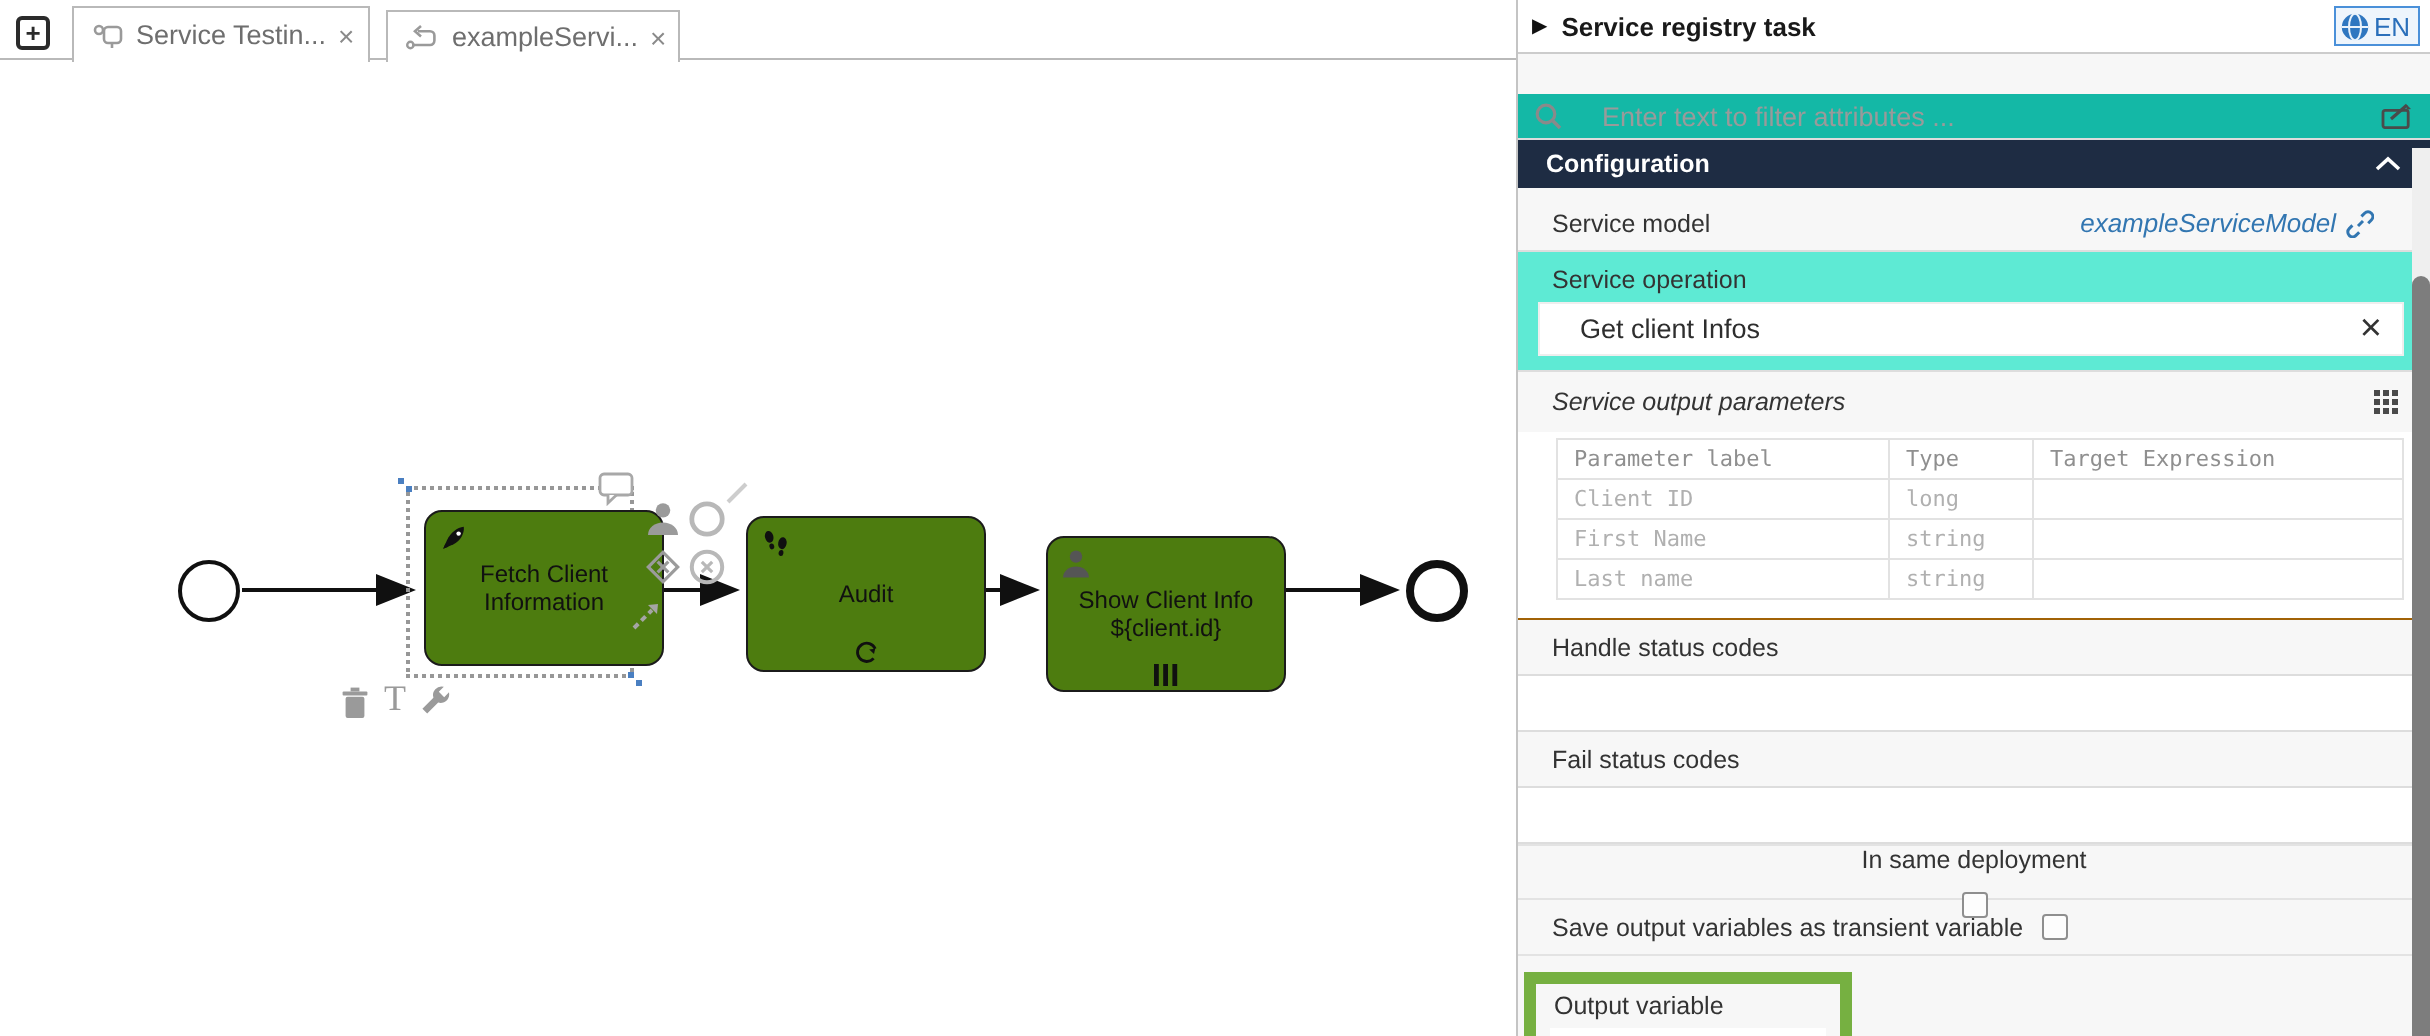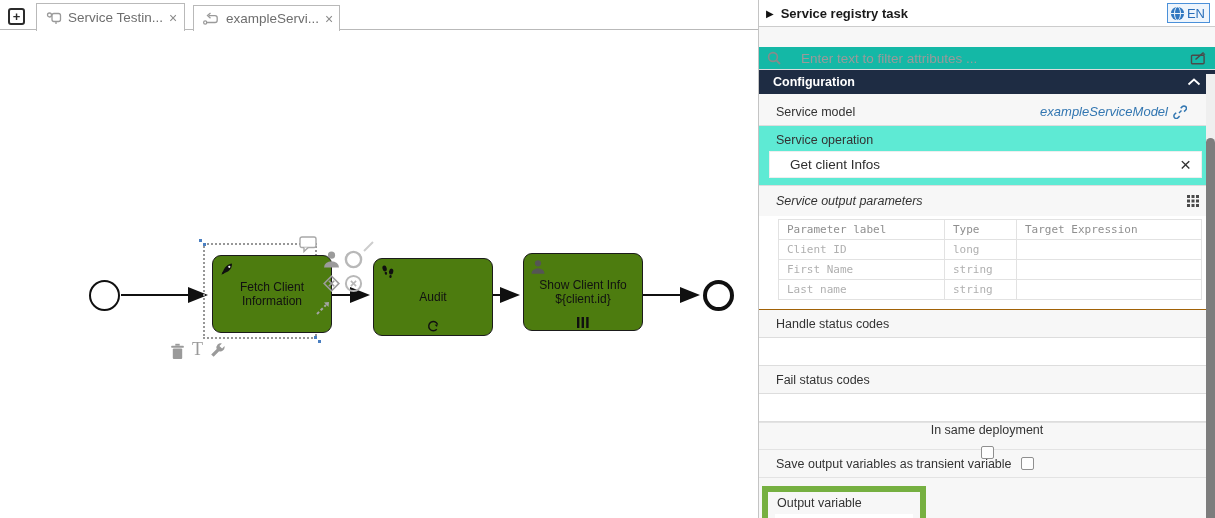--- a/index.html
+++ b/index.html
@@ -21,21 +21,21 @@
   .diagram { position: absolute; inset: 0; }
   .flows { position: absolute; left: 0; top: 0; pointer-events: none; }
   .event { position: absolute; width: 31px; height: 31px; border-radius: 50%; background: #fff; }
   .start-event { left: 89px; top: 280px; border: 2px solid #101010; }
   .end-event { left: 703px; top: 280px; border: 4px solid #101010; }
   .task { position: absolute; width: 120px; height: 78px; border: 1.7px solid #1b1b1b; border-radius: 9px; background: #4d7c0f;
           display: flex; flex-direction: column; align-items: center; justify-content: center; text-align: center;
           font-size: 12px; line-height: 14px; color: #111; cursor: pointer; }
   .task-1 { left: 212px; top: 255px; }
   .task-2 { left: 373px; top: 258px; }
-  .task-3 { left: 523px; top: 253px; }
+  .task-3 { left: 523px; top: 268px; }
   .corner-icon { position: absolute; left: 6px; top: 5px; }
   .marker { position: absolute; bottom: 2px; left: 50%; transform: translateX(-50%); line-height: 0; }
 
   .selection-box { position: absolute; left: 203px; top: 243px; width: 114px; height: 96px; border: 2px dotted #979797; }
   .handle { position: absolute; width: 3px; height: 3px; background: #4a7fc1; }
 
   .pad-icon { position: absolute; cursor: pointer; line-height: 0; }
   .tool-icon { position: absolute; cursor: pointer; line-height: 0; }
   .t-glyph { font-family: "Liberation Serif", serif; font-size: 18px; color: #9a9a9a; line-height: 1; }
 

